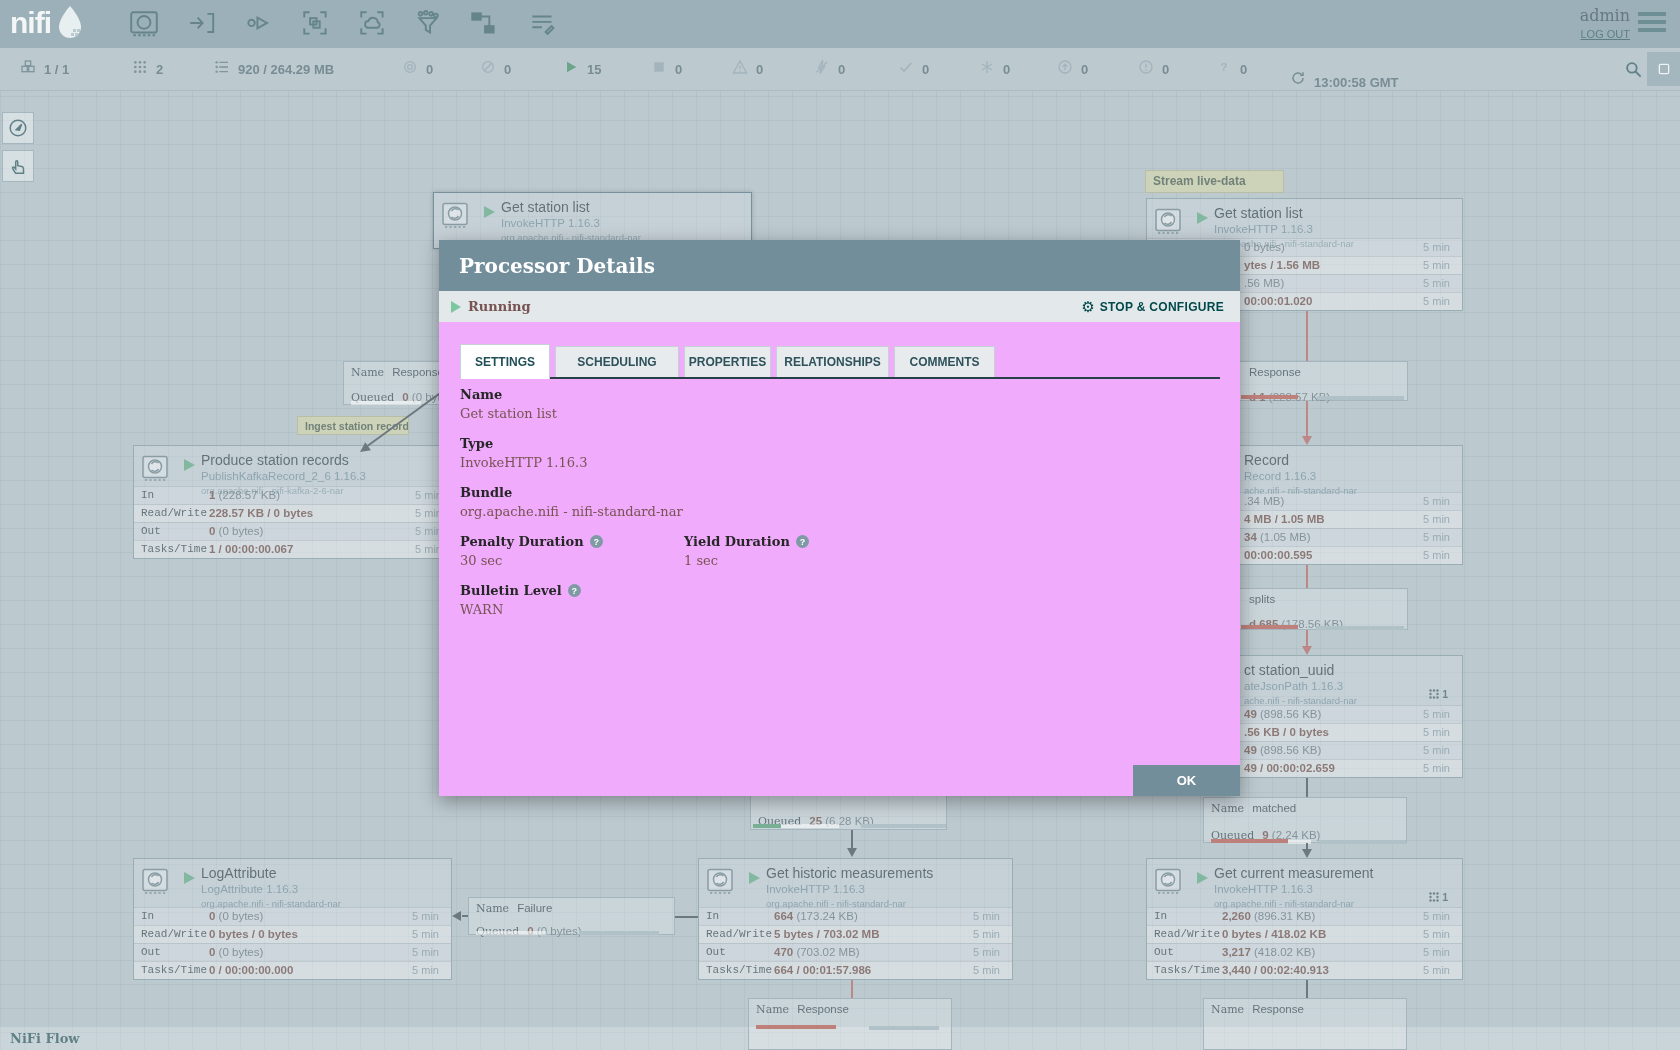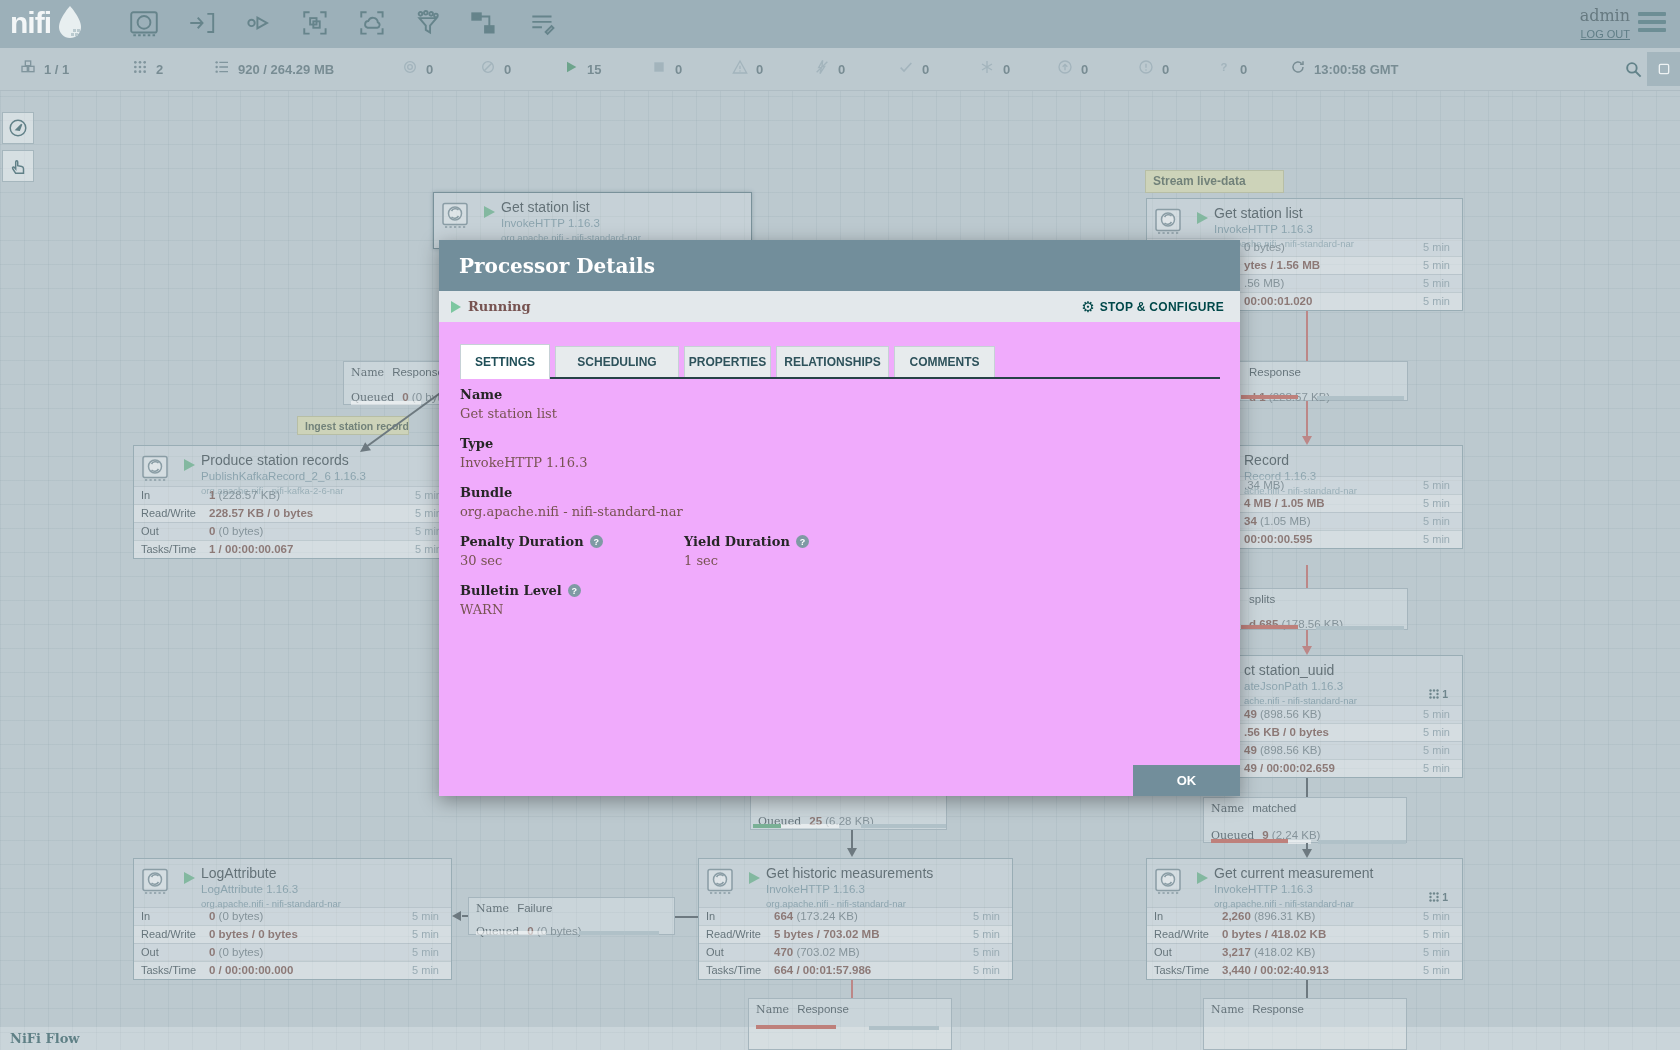--- a/index.html
+++ b/index.html
@@ -47,21 +47,21 @@
   .p-type{position:absolute;left:67px;top:24px;font-size:11.5px;color:#5a7d8c;white-space:nowrap;}
   .p-bundle{position:absolute;left:67px;top:39px;font-size:9.5px;color:#5a7d8c;white-space:nowrap;}
   .fraghead .p-title{left:97px;}.fraghead .p-type{left:97px;}.fraghead .p-bundle{left:97px;}
   .p-badge{position:absolute;right:14px;top:32px;font-size:10.5px;font-weight:bold;color:#31525c;
            display:flex;align-items:center;gap:3px;}
   .p-badge svg{width:10px;height:10px;fill:#31525c;}
   .p-rows{position:absolute;left:0;right:0;bottom:0;}
   .p-row{position:relative;height:17px;line-height:17px;border-top:1px solid rgba(20,55,70,.18);
          background:rgba(255,255,255,.12);font-size:11.5px;white-space:nowrap;overflow:hidden;}
   .p-row:nth-child(even){background:rgba(255,255,255,.26);}
-  .pr-label{position:absolute;left:7px;color:#233842;font-family:Liberation Sans, sans-serif;font-size:11px;}
+  .pr-label{position:absolute;left:7px;color:#233842;font-family:Liberation Mono, monospace;font-size:11px;}
   .pr-val{position:absolute;left:75px;}
   .frag .pr-val{left:97px;}
   .vb{font-weight:bold;color:#5b3f3c;}
   .vn{color:#50656f;}
   .pr-period{position:absolute;right:12px;color:#6d8793;font-size:11px;}
   .conn{position:absolute;background:rgba(255,255,255,.22);border:1px solid #7e96a1;box-sizing:border-box;cursor:pointer;}
   .c-row{position:relative;line-height:1;white-space:nowrap;overflow:hidden;padding-top:5px;font-size:11.5px;}
   .c-label{color:#233842;font-family:"DejaVu Serif",serif;font-size:11px;margin-left:7px;}
   .c-val{margin-left:8px;}
   .c-bar{position:absolute;height:3.5px;}
@@ -159,21 +159,21 @@
           <div class="p-row">
             <span class="pr-val"><span class="vn">.56 MB)</span></span>
             <span class="pr-period">5 min</span>
           </div>
           <div class="p-row">
             <span class="pr-val"><span class="vb">00:00:01.020</span></span>
             <span class="pr-period">5 min</span>
           </div>
         </div>
       </div>
-      <div class="proc fraghead frag" style="left: 1146px; top: 445px; width: 317px; height: 104px;">
+      <div class="proc fraghead frag" style="left: 1146px; top: 445px; width: 317px; height: 120px;">
         <span class="p-icon"><svg viewBox="0 0 28 28">
             <rect x="2" y="2.5" width="24" height="21" rx="2"></rect>
             <circle cx="14" cy="12.5" r="6.5"></circle>
             <path d="M10.5 10a4.5 4.5 0 017-1M17.5 15a4.5 4.5 0 01-7 1"></path>
             <path d="M4 26h2.2M8.5 26h2.2M13 26h2.2M17.5 26h2.2M22 26h2.2"></path>
           </svg></span>
         <span class="p-title">Record</span>
         <span class="p-type">Record 1.16.3</span>
         <span class="p-bundle">ache.nifi - nifi-standard-nar</span>
         <div class="p-rows">
@@ -635,21 +635,21 @@
             <circle cx="12" cy="16.5" r="1.2" fill="#7b94a0"></circle>
           </svg></span>
         <span class="sb-val">0</span>
       </div>
       <div class="sb-item" style="left: 1216px;">
         <span><svg viewBox="0 0 24 24">
             <text x="12" y="18" font-size="17" text-anchor="middle" fill="#7b94a0" font-family="Liberation Sans,sans-serif" font-weight="bold">?</text>
           </svg></span>
         <span class="sb-val">0</span>
       </div>
-      <div class="sb-item" style="left: 1290px;">
+      <div class="sb-item" style="left: 1290px; align-items: flex-end;">
         <span><svg viewBox="0 0 24 24">
             <g stroke="#3e5b65" fill="none" stroke-width="2.2">
               <path d="M19.5 12a7.5 7.5 0 11-2.2-5.3"></path>
               <path d="M19.5 3.5v4.3h-4.3"></path>
             </g>
           </svg></span>
         <span class="sb-val">13:00:58 GMT</span>
       </div>
       <span class="srch"><svg viewBox="0 0 24 24">
           <circle cx="10" cy="10" r="6"></circle>

